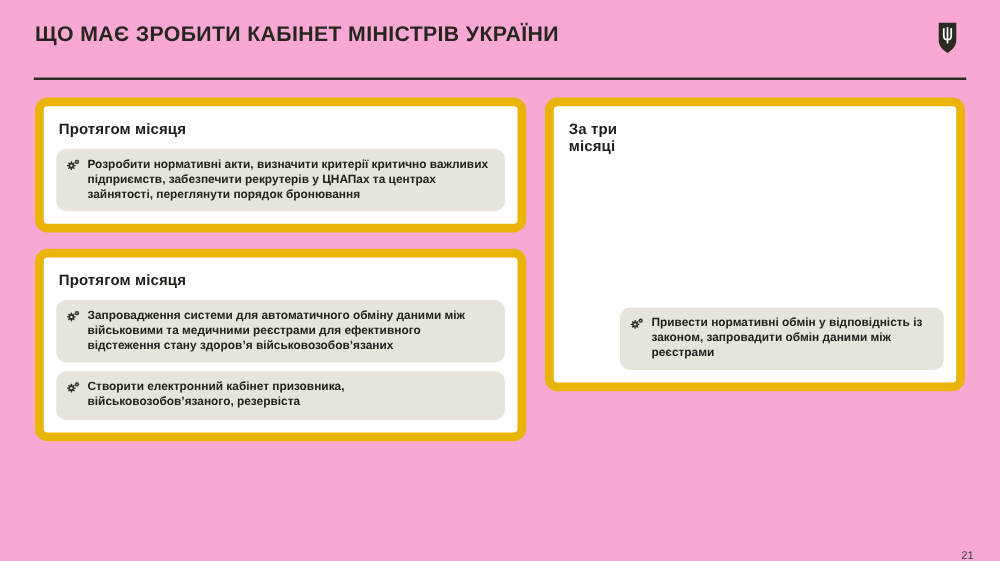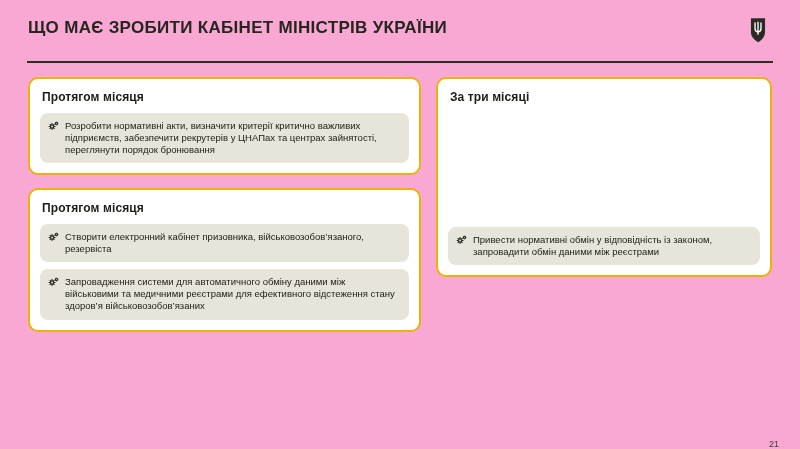--- a/index.html
+++ b/index.html
@@ -41,46 +41,46 @@
   .content {
     display: flex;
     gap: 15px;
     margin: 14px 28px 0 28px;
     align-items: flex-start;
   }
   .col-left  { width: 393px; display: flex; flex-direction: column; gap: 13px; box-sizing: border-box; }
   .col-right { flex: 1; box-sizing: border-box; }
 
   .card {
-    border: 2px solid #eab308;
+    border: 7px solid #eab308;
     border-radius: 10px;
     background: #ffffff;
     padding: 11px 10px 10px 10px;
     box-sizing: border-box;
   }
   .card-title {
     margin: 0 0 9px 2px;
     font-size: 12px;
     font-weight: 700;
     color: #1e1e19;
     letter-spacing: 0.1px;
   }
-  .items { display: flex; flex-direction: column; gap: 7px; }
+  .items { display: flex; flex-direction: column; gap: 7px; font-weight: bold; }
   .item {
     display: flex;
     align-items: flex-start;
     gap: 6px;
     background: #e7e5da;
     border-radius: 8px;
     padding: 7px 10px 7px 8px;
   }
   .item p { margin: 0; font-size: 9.5px; line-height: 1.27; color: #21211c; }
   .gears { flex: 0 0 auto; margin-top: 1px; line-height: 0; }
 
-  .card-tall { height: 200px; display: flex; flex-direction: column; }
+  .card-tall { height: 235px; display: flex; flex-direction: row; }
   .card-tall .items { margin-top: auto; }
 
   .page-number {
     position: absolute;
     right: 21px;
     bottom: 0;
     font-size: 9px;
     color: #3c3c38;
   }
   .svg-defs { position: absolute; width: 0; height: 0; overflow: hidden; }
@@ -144,29 +144,29 @@
 
       <section class="card">
         <h2 class="card-title">Протягом місяця</h2>
         <div class="items">
           <div class="item">
             <span class="gears">
               <svg width="11" height="11" viewBox="0 0 22 22">
                   <use href="#cogs-symbol"></use>
                 </svg>
             </span>
-            <p>Створити електронний кабінет призовника, військовозобов’язаного, резервіста</p>
+            <p>Запровадження системи для автоматичного обміну даними між військовими та медичними реєстрами для ефективного відстеження стану здоров’я військовозобов’язаних</p>
           </div>
           <div class="item">
             <span class="gears">
               <svg width="11" height="11" viewBox="0 0 22 22">
                   <use href="#cogs-symbol"></use>
                 </svg>
             </span>
-            <p>Запровадження системи для автоматичного обміну даними між військовими та медичними реєстрами для ефективного відстеження стану здоров’я військовозобов’язаних</p>
+            <p>Створити електронний кабінет призовника, військовозобов’язаного, резервіста</p>
           </div>
         </div>
       </section>
 
     </div>
 
     <div class="col-right">
 
       <section class="card card-tall">
         <h2 class="card-title">За три місяці</h2>

